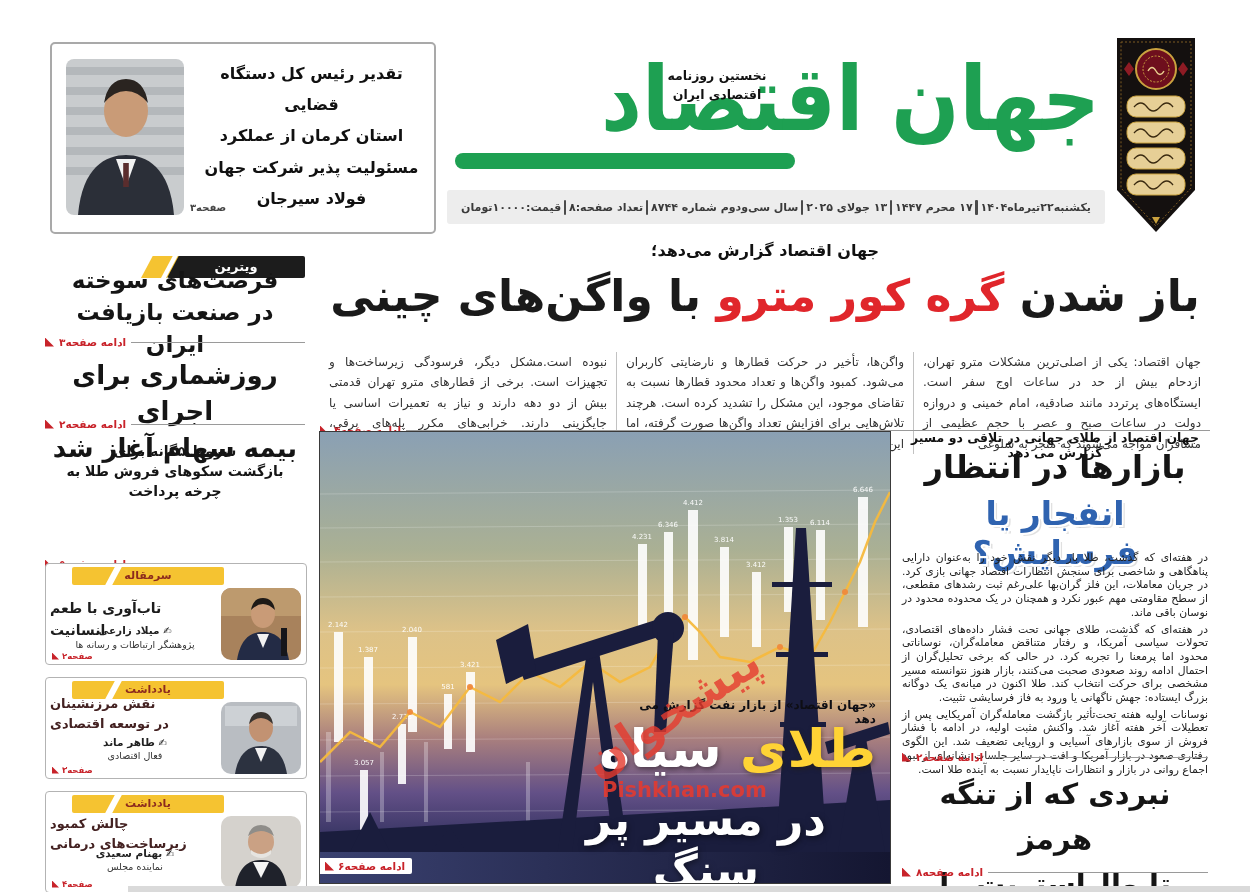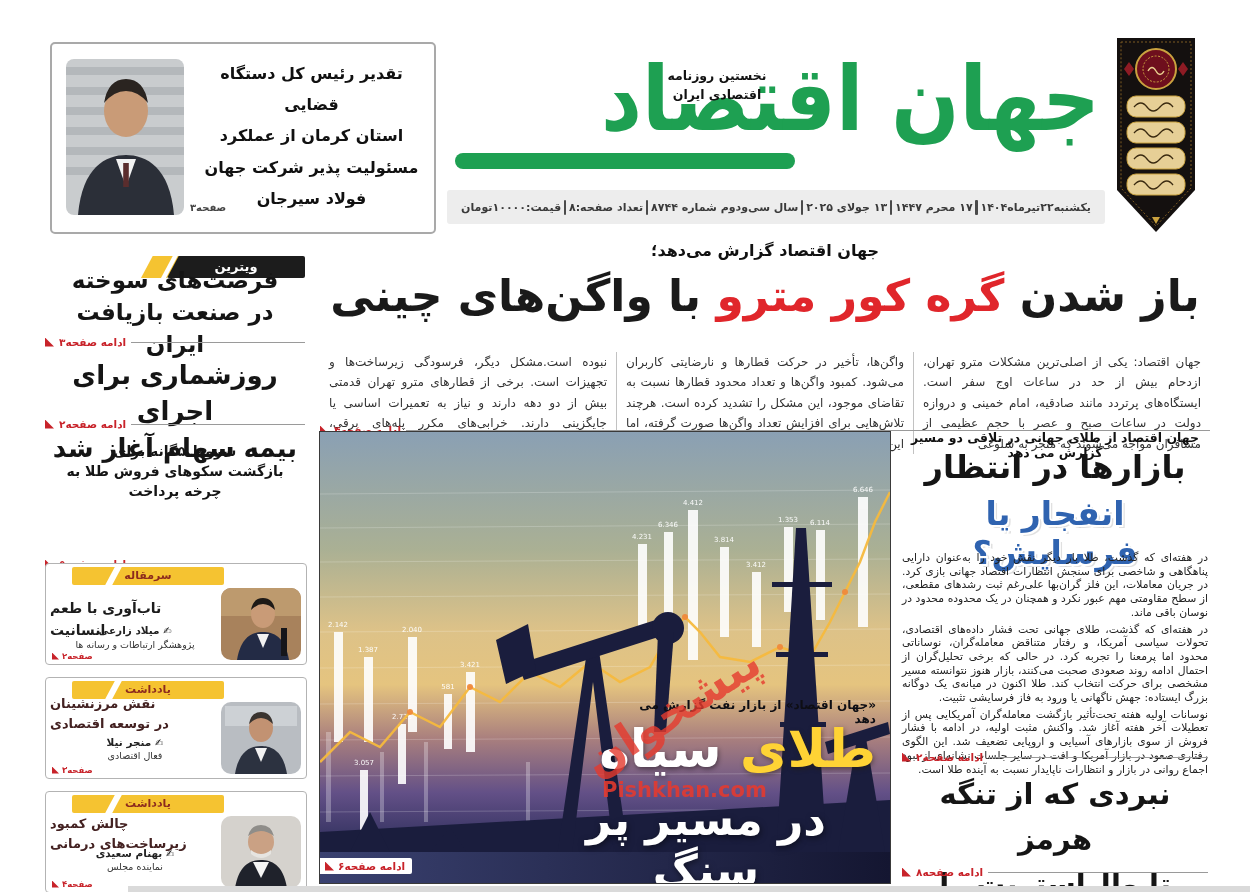--- a/index.html
+++ b/index.html
@@ -258,21 +258,21 @@
         <rect width="40" height="36" fill="#b9bdc2"></rect>
         <rect x="2" y="2" width="36" height="10" fill="#cdd1d5"></rect>
         <ellipse cx="20" cy="13" rx="6" ry="7" fill="#c29272"></ellipse>
         <path d="M14,11 Q15,5 20,5 Q25,5 26,11 Q23,8 20,8 Q17,8 14,11Z" fill="#3a3430"></path>
         <path d="M7,36 C9,24 15,22 20,22 C25,22 31,24 33,36 Z" fill="#2c3240"></path>
         <polygon points="17,23 23,23 20,30" fill="#f2f2f2"></polygon>
       </svg>
     </div>
     <div class="p-title preline" style="top:16px;">نقش مرزنشینان
 در توسعه اقتصادی</div>
-    <div class="p-author" style="top:58px;"><span class="pen">✍</span> <span>منجر نیلا</span></div>
+    <div class="p-author" style="top:58px;"><span class="pen">✍</span> <span>طاهر ماند</span></div>
     <div class="p-role" style="top:72px;">فعال اقتصادی</div>
     <div class="p-page">
         <span class="tag-icon"></span>
         <span class="tag-text">صفحه۳</span>
       </div>
   </div>
 
   <div class="abs profile-box" style="top:791px;">
     <div class="profile-bar">
       <span>یادداشت</span>

